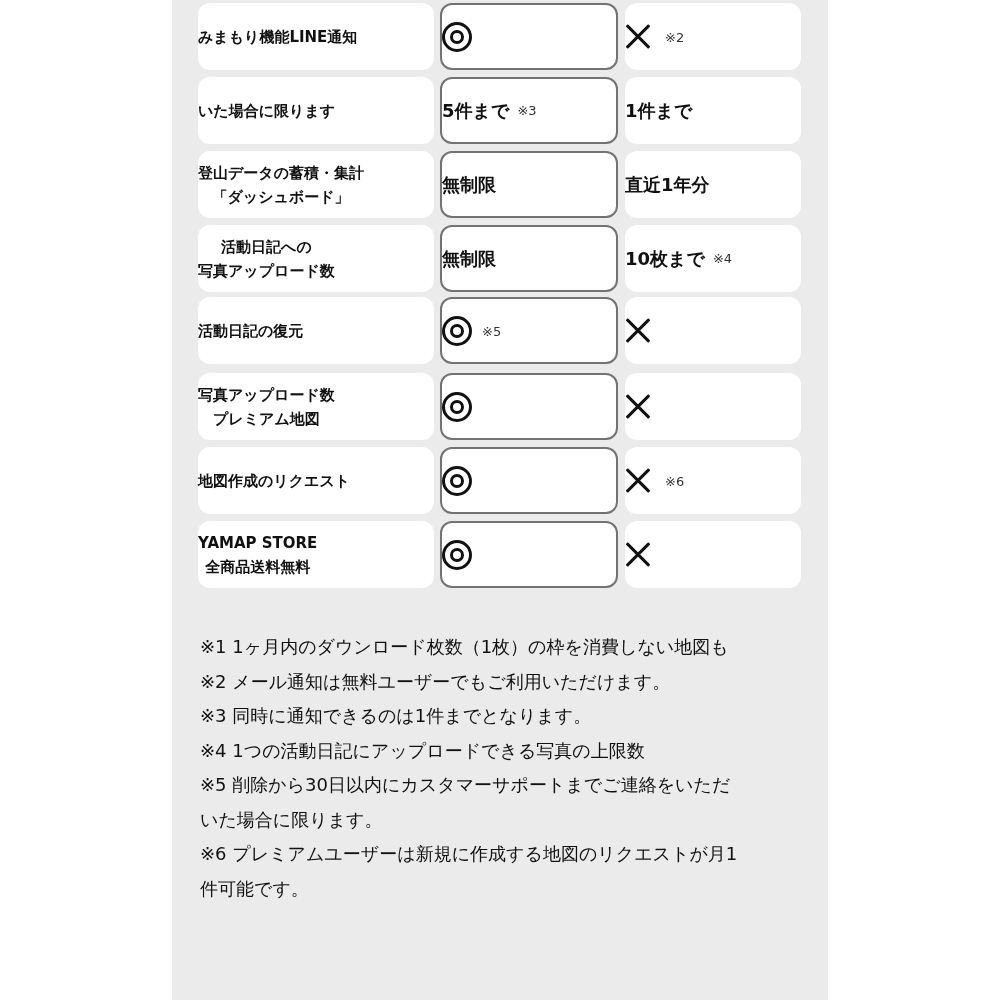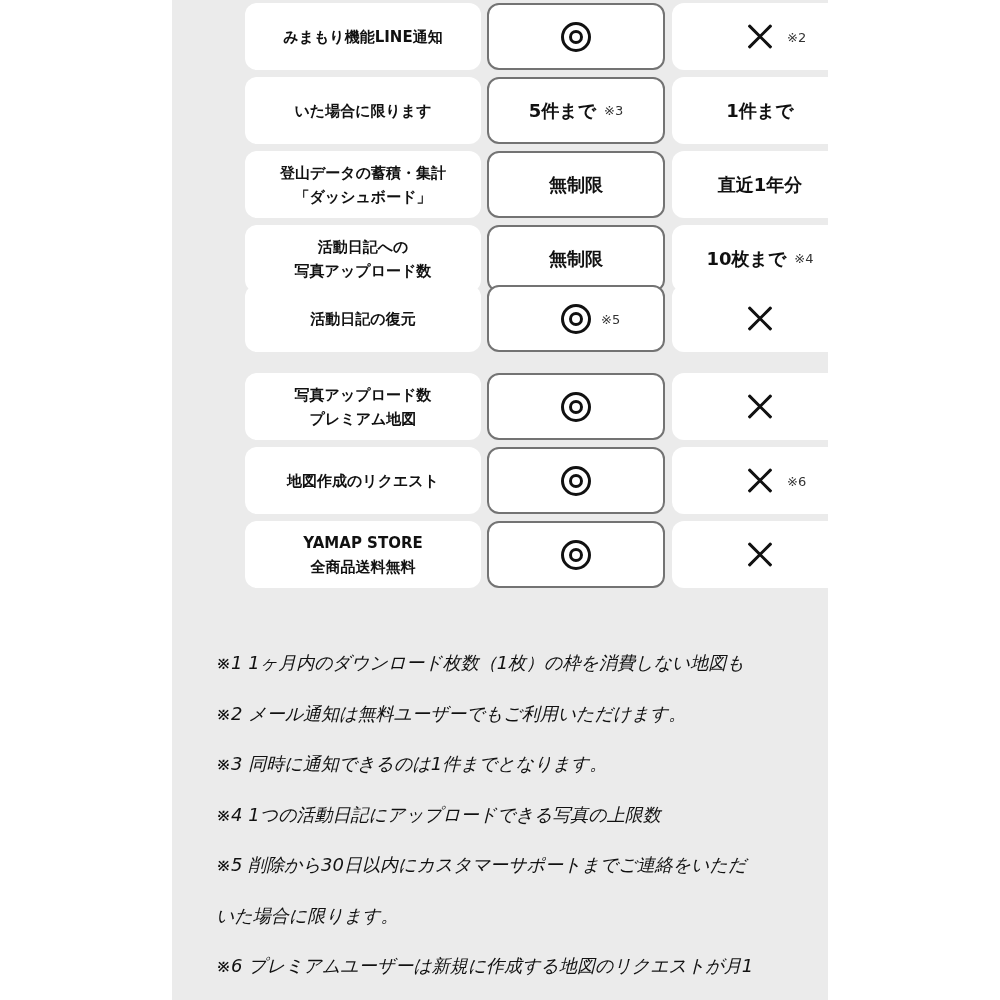--- a/index.html
+++ b/index.html
@@ -10,21 +10,21 @@
     .panel {
       position: absolute; left: 172px; top: 0; width: 656px; height: 1000px;
       background: #ebebeb;
     }
     .row {
       position: absolute; left: 198px; width: 603px; height: 67px;
     }
     .cell {
       position: absolute; top: 0; height: 67px; box-sizing: border-box;
       background: #fff; border-radius: 12px;
-      display: flex; align-items: center; justify-content: center; text-align: center; margin-left: 47px;
+      display: flex; align-items: center; text-align: center;
     }
     .c-feature { left: 0; width: 236px; font-size: 15px; font-weight: bold; line-height: 24px; }
     .c-premium {
       left: 242px; width: 178px; border: 2px solid #737373; border-radius: 12px;
       font-size: 18px; font-weight: bold;
     }
     .c-free { left: 427px; width: 176px; font-size: 18px; font-weight: bold; }
     .feature-text { white-space: pre-line; }
     .note {
       font-size: 13px; font-weight: normal; color: #333; margin-left: 8px;
@@ -43,21 +43,21 @@
       margin-left: -16px; margin-top: -1.5px; border-radius: 1px;
     }
     .cross::before { transform: rotate(45deg); }
     .cross::after { transform: rotate(-45deg); }
     .with-note { position: relative; }
     .with-note .note { position: absolute; left: 100%; top: 50%; transform: translateY(-50%); white-space: nowrap; }
     .notes {
       position: absolute; left: 200px; top: 630px; width: 600px;
       font-size: 18px; line-height: 34.5px; color: #111;
     }
-    .notes p { margin: 16px; font-style: italic; }
+    .notes p { margin: 0; }
   </style>
 </head>
 <body>
 
 <div class="panel"></div>
 
 <div class="row" style="top:3px">
   <div class="cell c-feature">
     <span class="feature-text">みまもり機能LINE通知</span>
   </div>
@@ -107,21 +107,21 @@
   </div>
   <div class="cell c-premium">
     <span>無制限</span>
   </div>
   <div class="cell c-free">
     <span>10枚まで</span>
     <span class="note">※4</span>
   </div>
 </div>
 
-<div class="row" style="top:285px">
+<div class="row" style="top:297px">
   <div class="cell c-feature">
     <span class="feature-text">活動日記の復元</span>
   </div>
   <div class="cell c-premium">
     <span class="icon-wrap with-note">
       <span class="dbl-circle"></span>
       <span class="note" style="margin-left:10px">※5</span>
     </span>
   </div>
   <div class="cell c-free">

